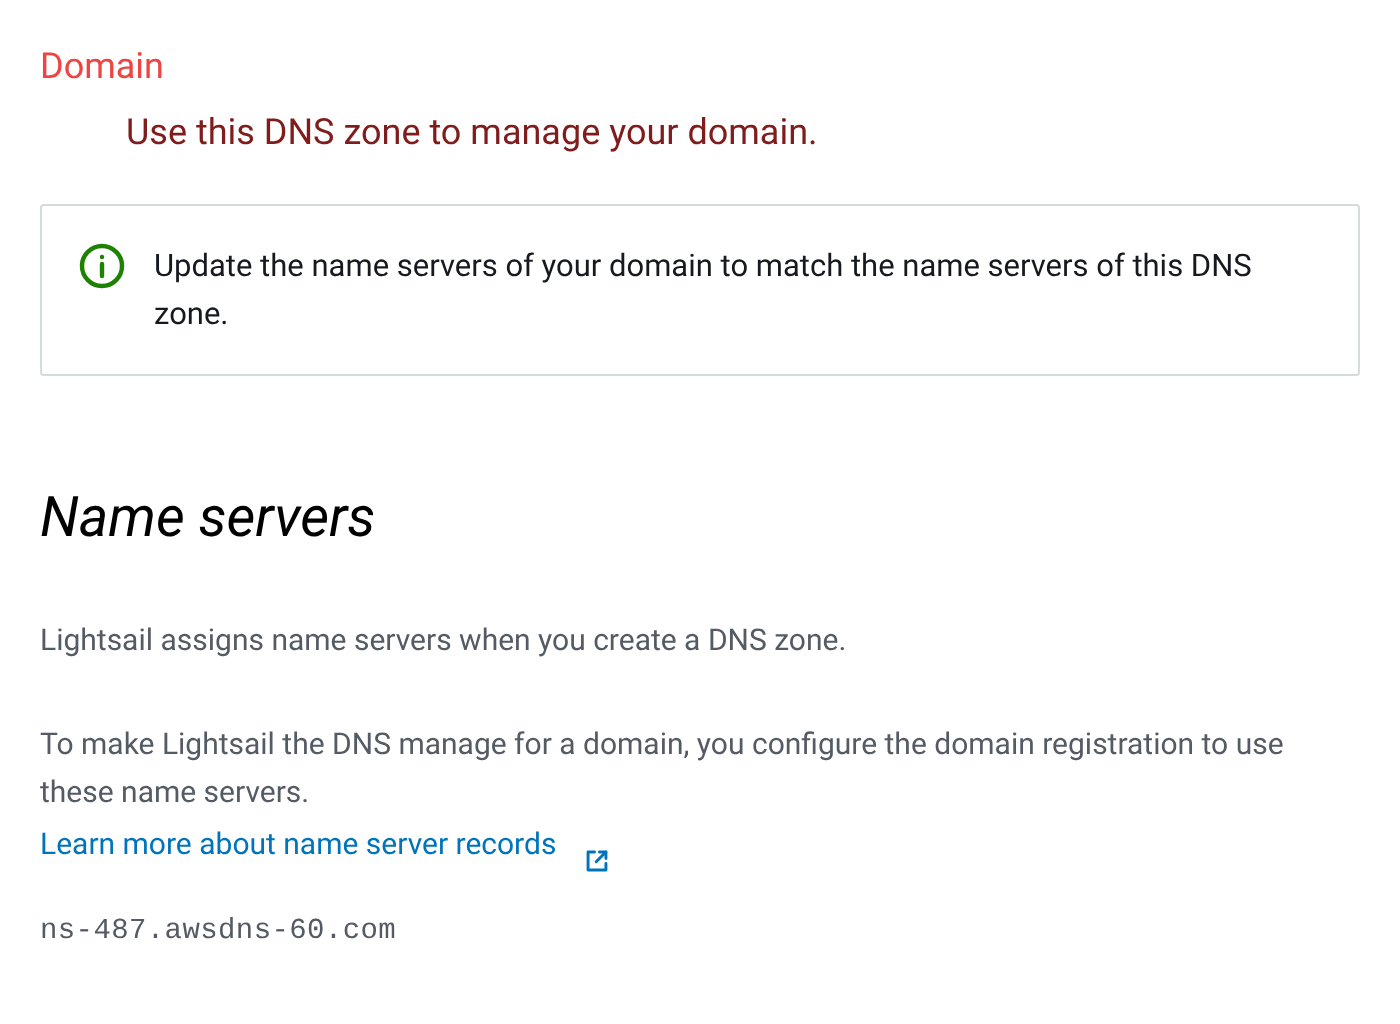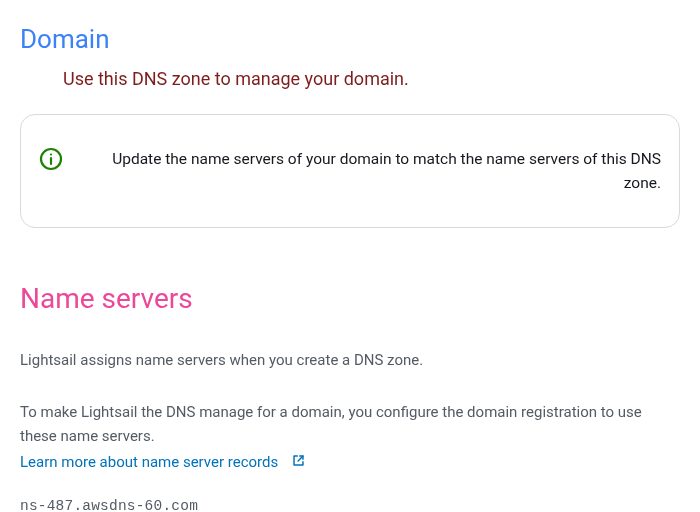--- a/index.html
+++ b/index.html
@@ -10,40 +10,39 @@
     body {
       font-family: -apple-system, BlinkMacSystemFont, "Segoe UI", Roboto, "Helvetica Neue", Arial, sans-serif;
       color: #16191f;
       background: #ffffff;
       padding: 20px;
       width: 700px;
       font-size: 15px;
       line-height: 1.5;
     }
     .section-heading {
-      font-size: 26px;
+      font-size: 18px;
       font-weight: 400;
-      color: #3b82f6;
+      color: #ef4444;
       margin-bottom: 6px;
     }
     .section-description {
       color: #7f1d1d;
       font-size: 18px;
       margin-bottom: 22px;
       margin-left: 43px;
     }
     .info-box {
       border: 1px solid #d5dbdb;
-      border-radius: 15px;
-      padding: 32px 18px;
+      border-radius: 2px;
+      padding: 18px 18px;
       display: flex;
       align-items: flex-start;
       gap: 14px;
       margin-bottom: 50px;
-      text-align: right;
     }
     .info-icon {
       flex-shrink: 0;
       width: 24px;
       height: 24px;
       display: flex;
       align-items: center;
       justify-content: center;
     }
     .info-icon svg {
@@ -51,36 +50,37 @@
       height: 24px;
     }
     .info-text {
       color: #16191f;
       font-size: 15.5px;
       line-height: 1.55;
     }
     .nameservers-heading {
       font-size: 28px;
       font-weight: 400;
-      color: #ec4899;
+      color: #000000;
       margin-bottom: 10px;
+      font-style: italic;
     }
     .nameservers-desc {
       color: #545b64;
       font-size: 15px;
       line-height: 1.6;
       margin-bottom: 3px;
       margin-top: 28px;
     }
     .learn-more-link {
       color: #0073bb;
       text-decoration: none;
       font-size: 15px;
       display: inline-flex;
-      align-items: flex-start;
+      align-items: flex-end;
       gap: 14px;
       margin-bottom: 20px;
     }
     .external-icon {
       width: 13px;
       height: 13px;
       display: inline-block;
     }
     .ns-list {
       font-family: "Courier New", Courier, monospace;

